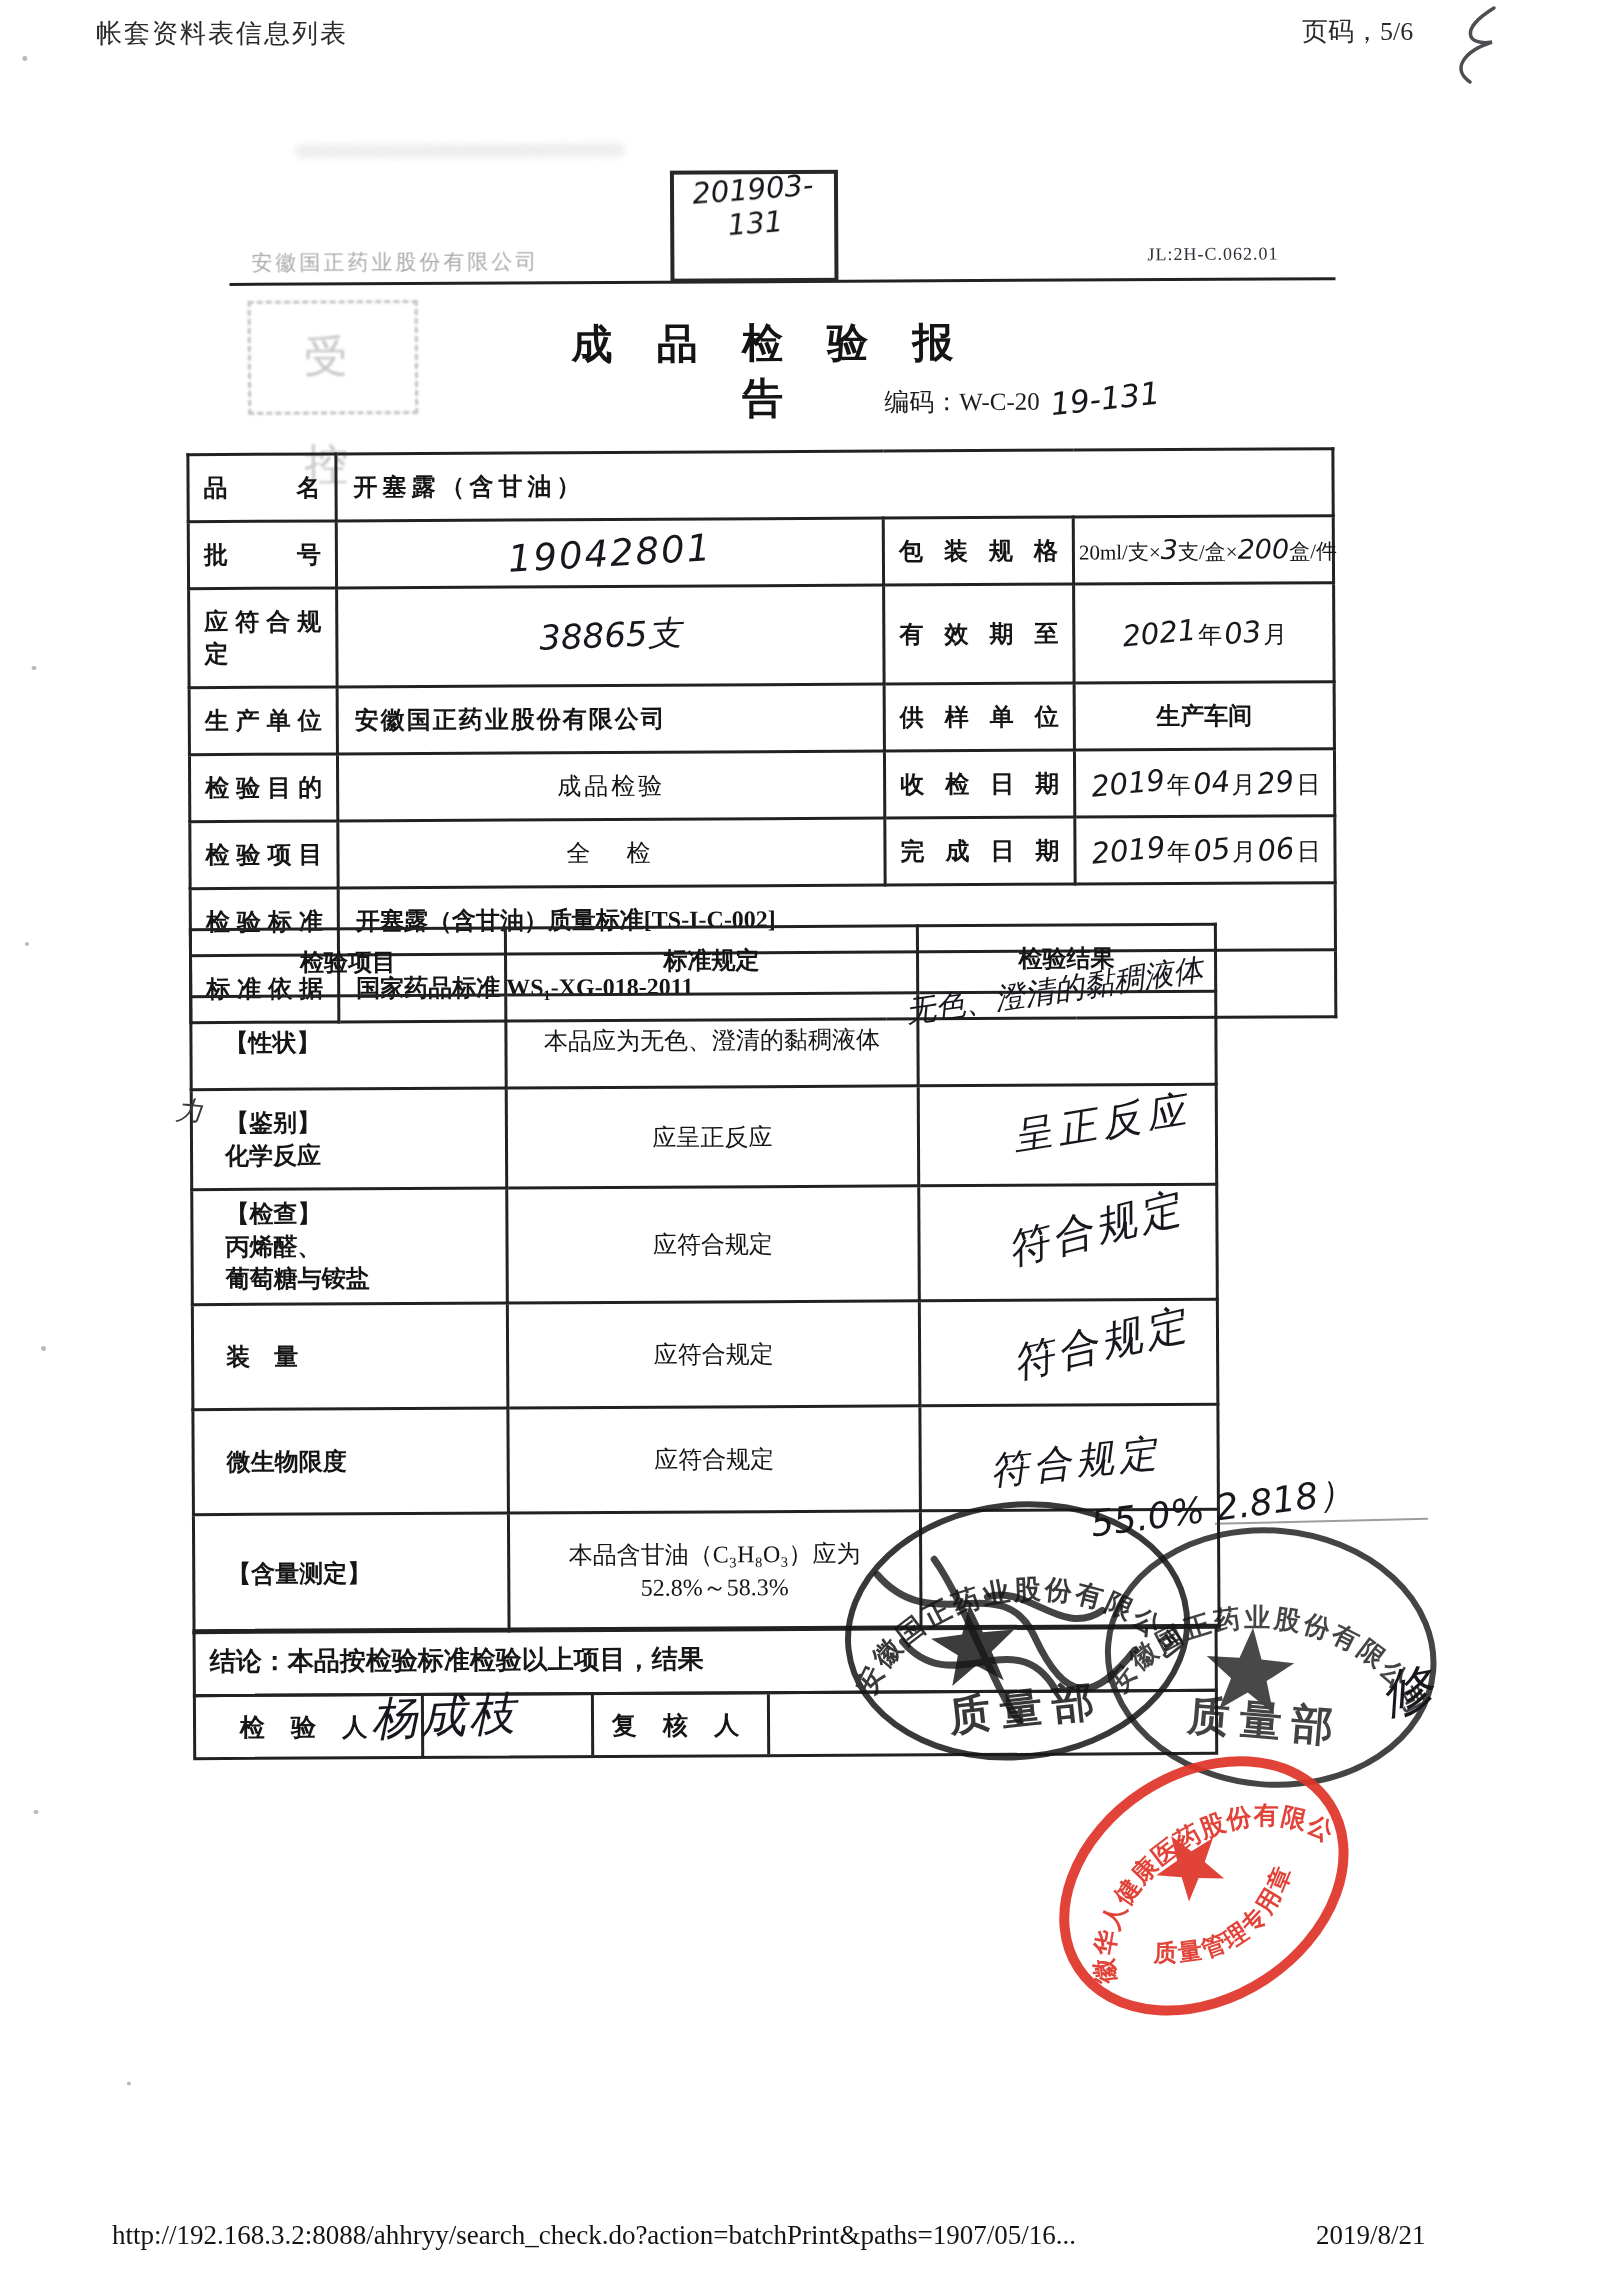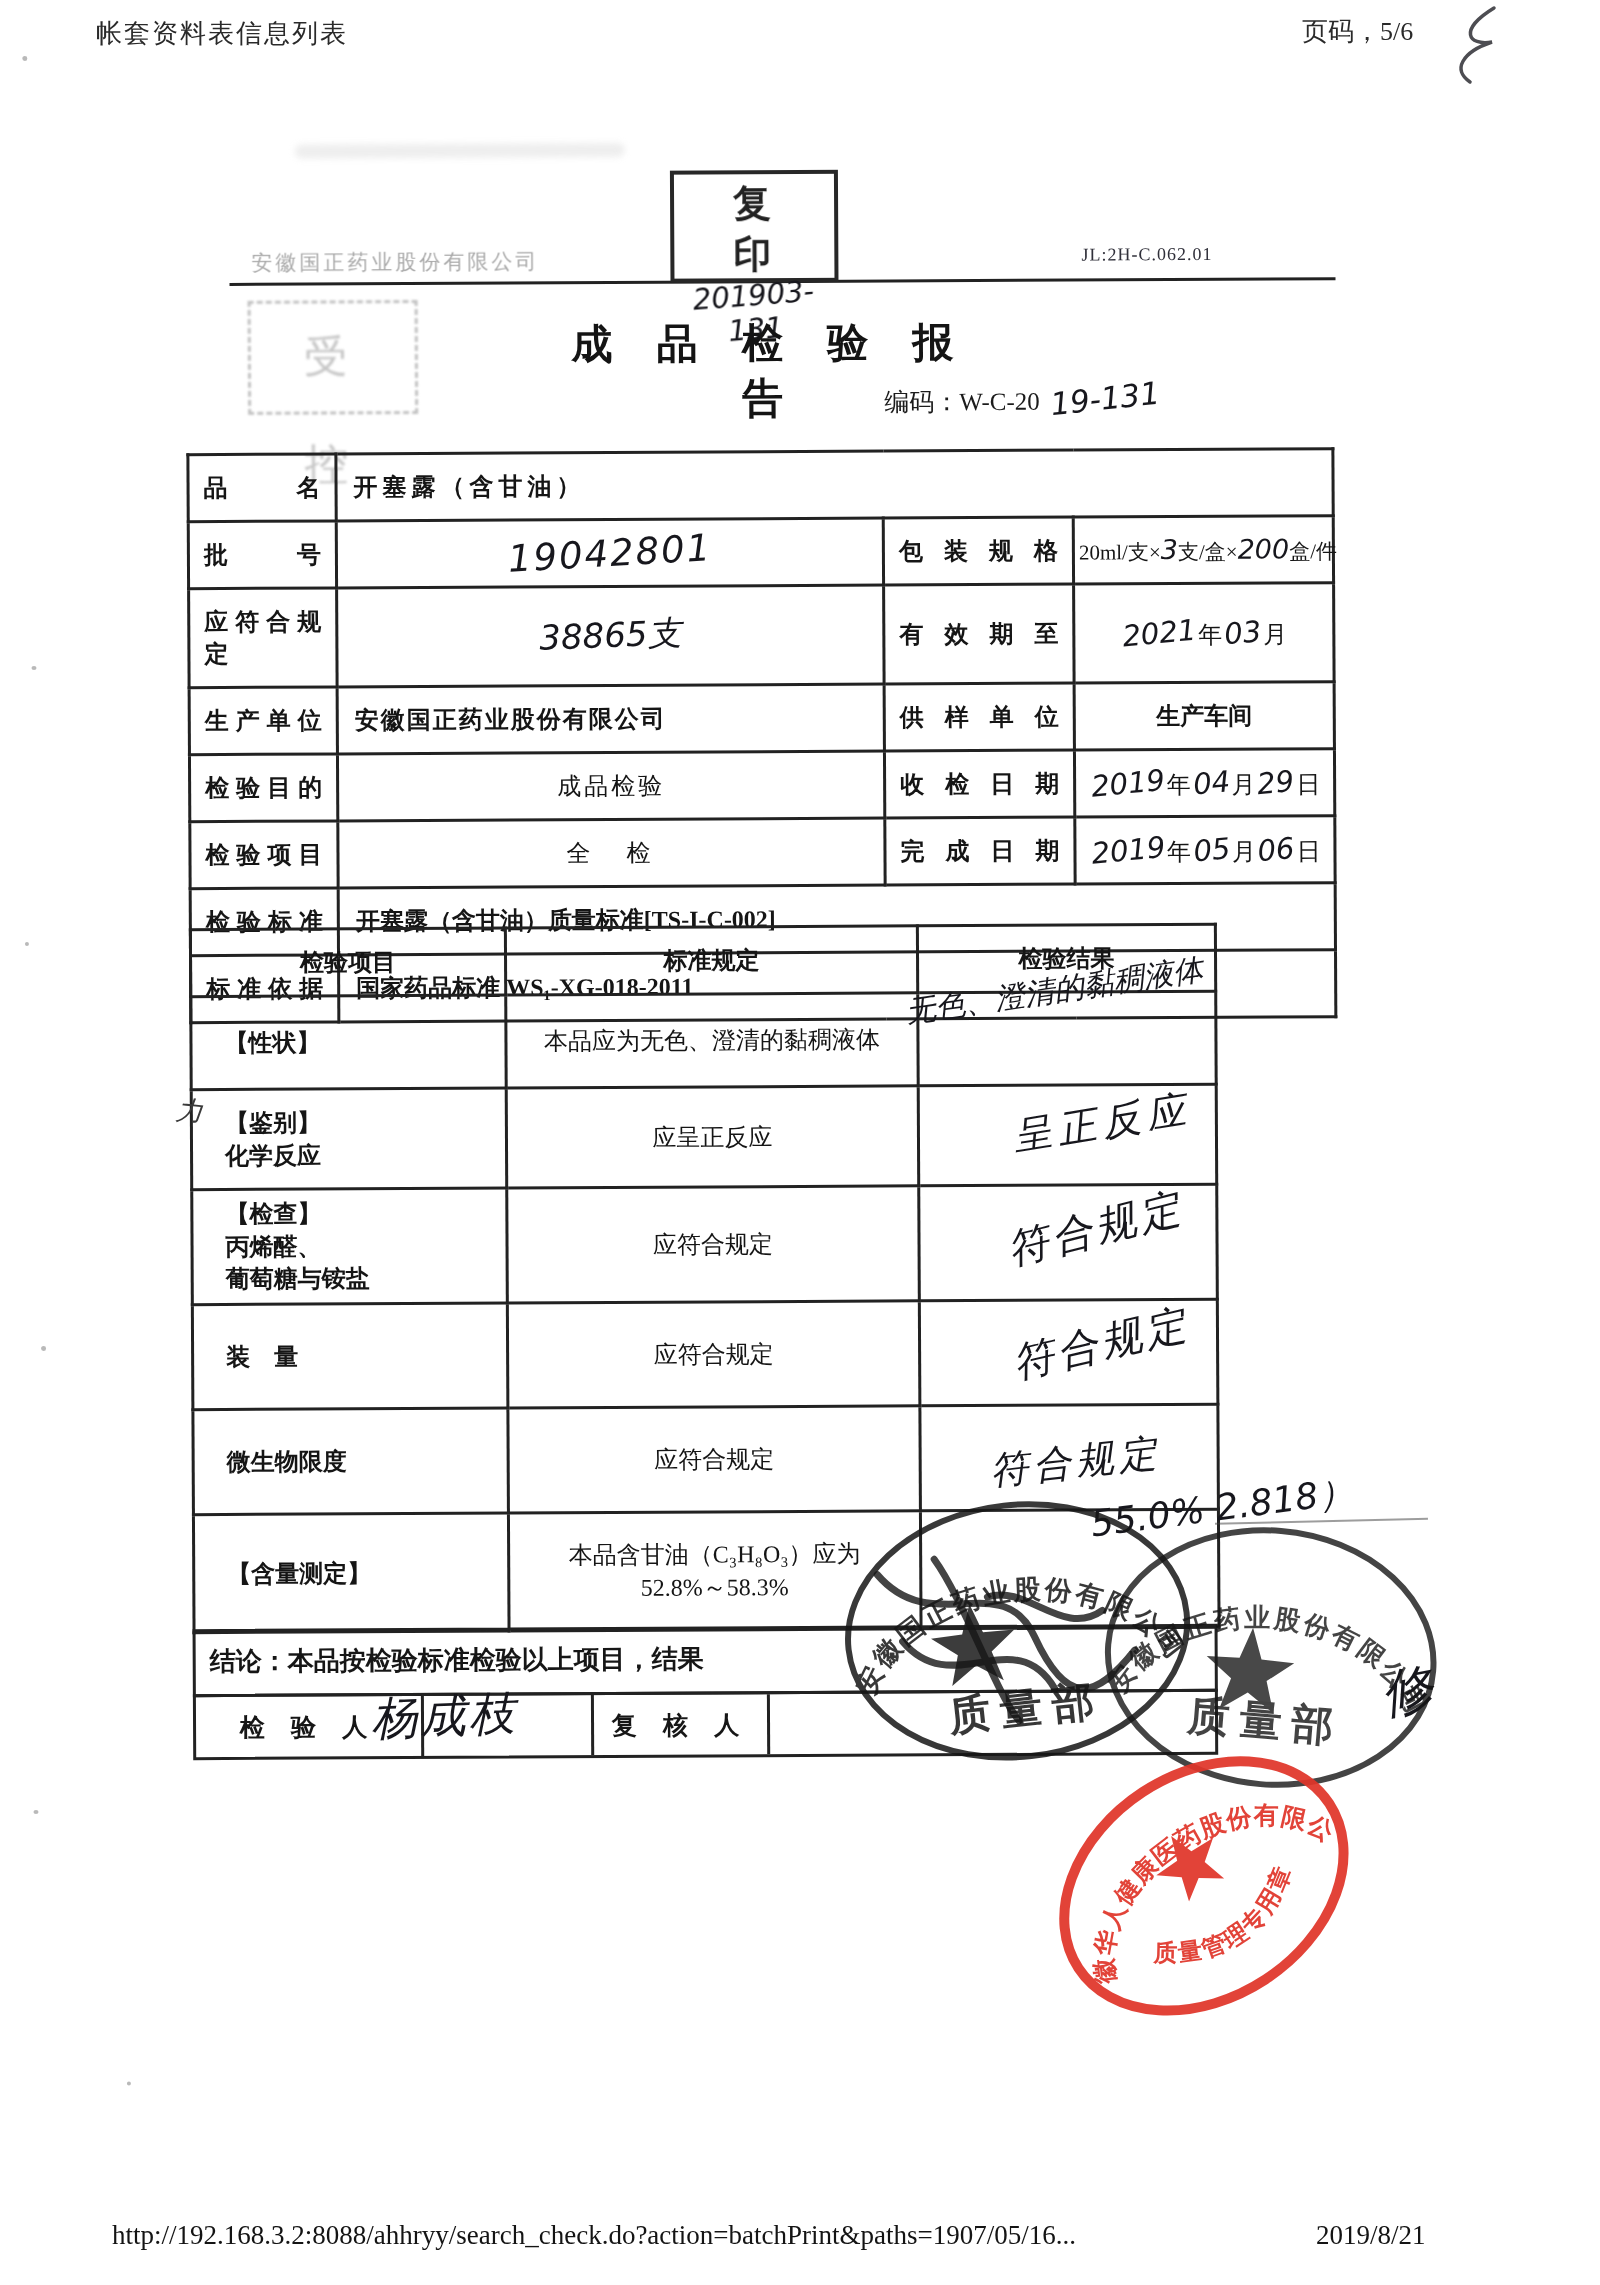--- a/index.html
+++ b/index.html
@@ -7,21 +7,21 @@
         font-family:"Liberation Serif","DejaVu Serif",serif;color:#161616;}
   
   .hdr-title{position:absolute;left:96px;top:16px;font-size:26px;letter-spacing:2px;color:#2a2a2a;}
   .hdr-page{position:absolute;left:1302px;top:14px;font-size:26px;color:#2a2a2a;}
   .ftr-url{position:absolute;left:112px;top:2220px;font-size:27px;color:#141414;}
   .ftr-date{position:absolute;left:1316px;top:2220px;font-size:27px;color:#141414;}
   
   #scan{position:absolute;left:0;top:0;width:1600px;height:2285px;transform:rotate(-0.3deg);}
   .faint-co{position:absolute;left:256px;top:246px;font-size:21px;color:#a9a9a9;letter-spacing:3px;filter:blur(0.6px);}
   .topline{position:absolute;left:234px;top:280px;width:1106px;height:3px;background:#222;}
-  .formcode{position:absolute;left:1086px;top:246px;font-size:18px;letter-spacing:1px;color:#30303a;}
+  .formcode{position:absolute;left:1152px;top:246px;font-size:18px;letter-spacing:1px;color:#30303a;}
   .smudge{position:absolute;left:300px;top:142px;width:330px;height:14px;background:#cfcfcf;opacity:.35;filter:blur(3px);border-radius:8px;}
   
   .copybox{position:absolute;left:675px;top:170px;width:168px;height:112px;border:4px solid #272727;
            box-sizing:border-box;filter:blur(.3px);}
   .copybox .ctext{margin-top:4px;text-align:center;font-size:38px;font-weight:700;letter-spacing:30px;
                   padding-left:26px;color:#222;}
   .copybox .cnum{text-align:center;margin-top:-2px;}
   
   .ctrlbox{position:absolute;left:252px;top:298px;width:170px;height:114px;border:3px dashed #c2c2c2;
            box-sizing:border-box;color:#c6c6c6;font-size:44px;letter-spacing:44px;padding-left:30px;
@@ -70,21 +70,20 @@
   <div class="hdr-page">页码，5/6</div>
 
   <div id="scan">
 
     <div class="smudge"></div>
     <div class="faint-co">安徽国正药业股份有限公司</div>
     <div class="formcode">JL:2H-C.062.01</div>
     <div class="topline"></div>
 
     <div class="copybox">
-      <div class="ctext">复印</div>
       <div class="cnum">
         <span class="hw" style="font-size:29px;display:inline-block;transform:rotate(-4deg);">201903-131</span>
       </div>
     </div>
 
     <div class="ctrlbox">受控</div>
 
     <div class="title">成 品 检 验 报 告</div>
 
     <div class="codeline">

